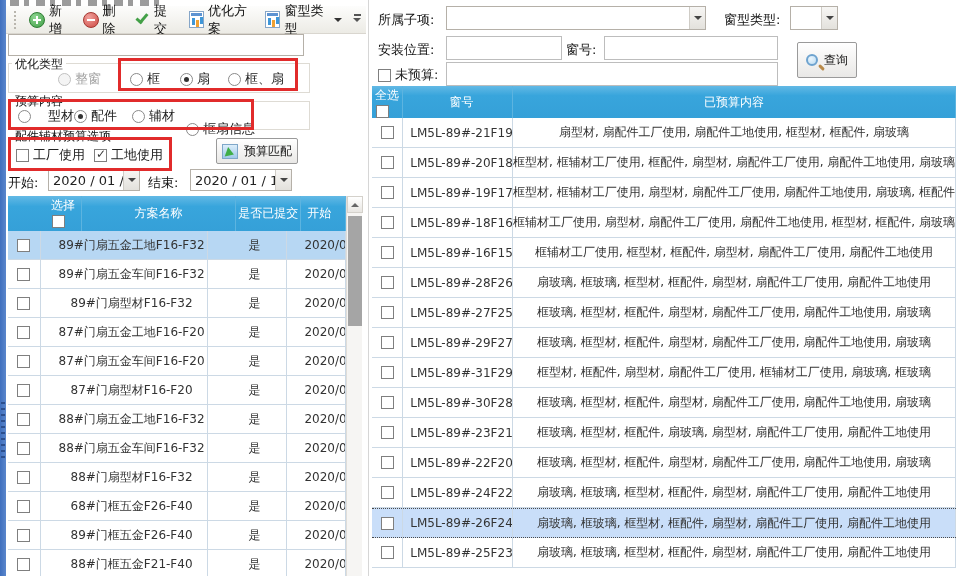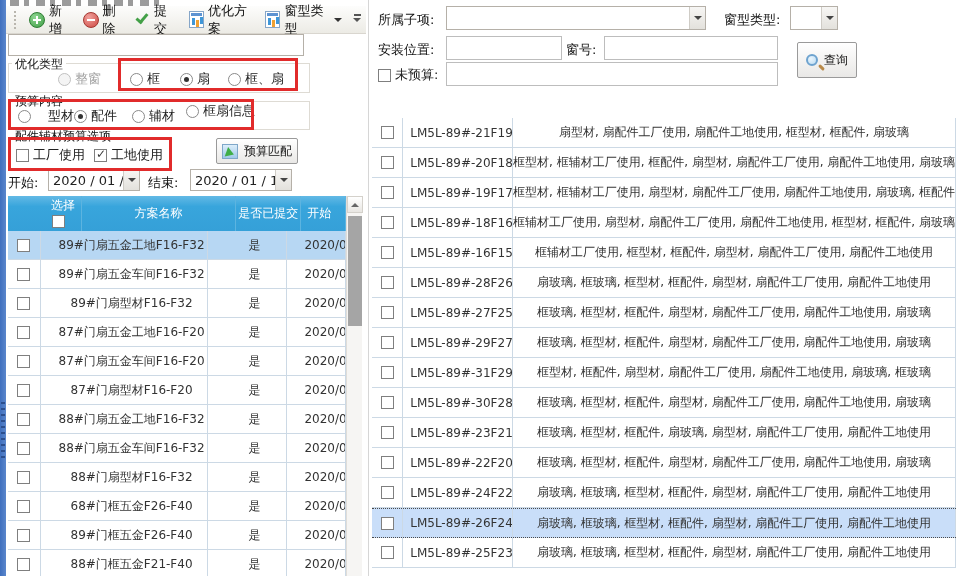--- a/index.html
+++ b/index.html
@@ -192,21 +192,21 @@
     <span class="t">型材</span>
   </span>
   <span class="abs opt" style="left:74px; top:107px;">
     <span class="radio checked"></span>
     <span class="t">配件</span>
   </span>
   <span class="abs opt" style="left:132px; top:107px;">
     <span class="radio"></span>
     <span class="t">辅材</span>
   </span>
-  <span class="abs opt" style="left:186px; top:102px;">
+  <span class="abs opt" style="left:186px; top:120px;">
     <span class="radio"></span>
     <span class="t">框扇信息</span>
   </span>
   <div class="abs redbox" style="left:8px; top:99px; width:246px; height:31px;"></div>
 
   <span class="abs grp-label" style="left:12px; top:128px; background:transparent;">配件辅材预算选项</span>
   <span class="abs opt" style="left:16px; top:146px;">
     <span class="cbx"></span>
     <span class="t">工厂使用</span>
   </span>
@@ -376,20 +376,28 @@
     <span class="cbx"></span>
     <span class="t" style="font-size:13px;">未预算:</span>
   </span>
   <input class="rtxt" style="left: 446px; top: 62px; width: 332px; height: 24px;" value="">
 
   <span class="btn search-btn">
     <span class="ic-mag"></span>
     <span>查询</span>
   </span>
 
+  <div class="abs thead rtable-head">
+    <div class="hc rc0 sel-col">
+      <span>全选</span>
+      <span class="cbx"></span>
+    </div>
+    <div class="hc rc1">窗号</div>
+    <div class="hc rc2">已预算内容</div>
+  </div>
   <div class="abs rtable-body">
     <div class="trow">
         <div class="tc rc0">
           <span class="cbx"></span>
         </div>
         <div class="tc rc1">LM5L-89#-21F19</div>
         <div class="tc rc2">扇型材, 扇配件工厂使用, 扇配件工地使用, 框型材, 框配件, 扇玻璃</div>
       </div>
       <div class="trow">
         <div class="tc rc0">
@@ -438,21 +446,21 @@
           <span class="cbx"></span>
         </div>
         <div class="tc rc1">LM5L-89#-29F27</div>
         <div class="tc rc2">框玻璃, 框型材, 框配件, 扇型材, 扇配件工厂使用, 扇配件工地使用, 扇玻璃</div>
       </div>
       <div class="trow">
         <div class="tc rc0">
           <span class="cbx"></span>
         </div>
         <div class="tc rc1">LM5L-89#-31F29</div>
-        <div class="tc rc2">框型材, 框配件, 扇型材, 扇配件工厂使用, 扇配件工地使用, 扇玻璃, 框玻璃</div>
+        <div class="tc rc2">框型材, 框配件, 扇型材, 扇配件工厂使用, 框辅材工厂使用, 扇玻璃, 框玻璃</div>
       </div>
       <div class="trow">
         <div class="tc rc0">
           <span class="cbx"></span>
         </div>
         <div class="tc rc1">LM5L-89#-30F28</div>
         <div class="tc rc2">框玻璃, 框型材, 框配件, 扇型材, 扇配件工厂使用, 扇配件工地使用, 扇玻璃</div>
       </div>
       <div class="trow">
         <div class="tc rc0">

